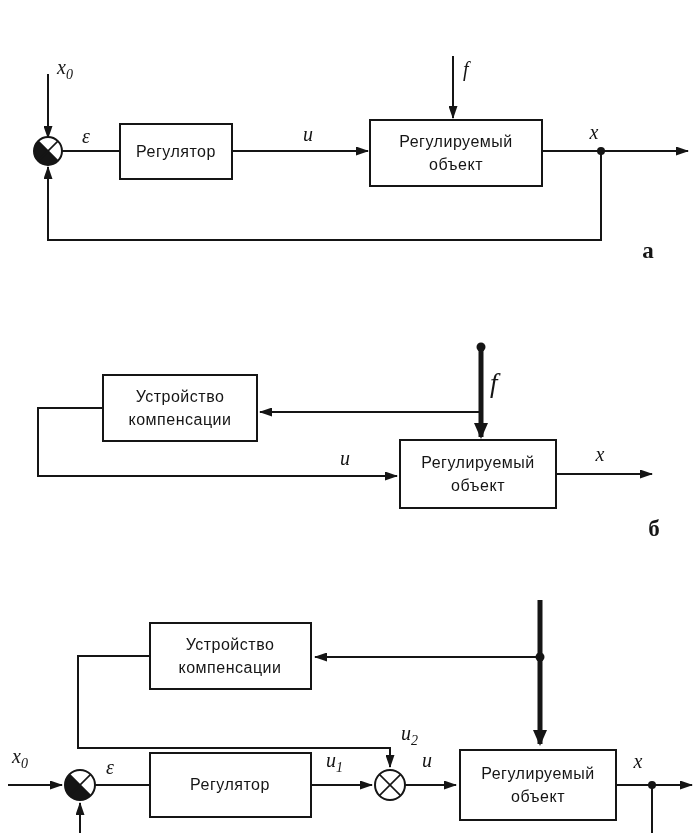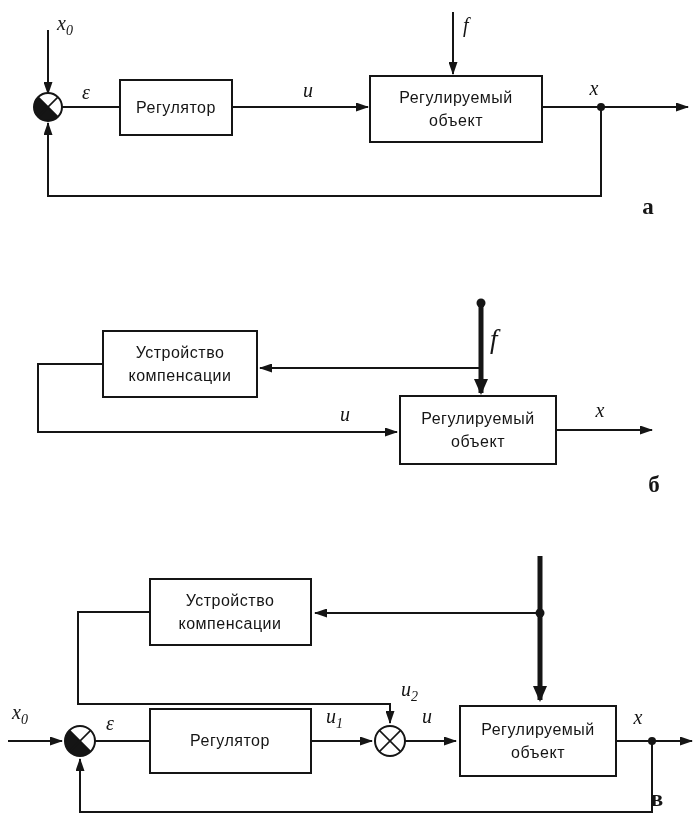--- a/index.html
+++ b/index.html
@@ -4,21 +4,21 @@
 <style>
   html, body {
     margin: 0;
     padding: 0;
     background: #ffffff;
     width: 699px;
     height: 833px;
     overflow: hidden;
     font-family: "Liberation Sans", sans-serif;
   }
-  .canvas { width: 699px; height: 610px; }
+  .canvas { width: 699px; height: 610px; margin-top: 44px; }
 
   .ln      { stroke: #151515; stroke-width: 2; fill: none; }
   .thick   { stroke: #151515; stroke-width: 5; fill: none; }
   .blk-rect{ fill: #ffffff; stroke: #151515; stroke-width: 2; }
 
   .blk-label {
     font-family: "Liberation Sans", sans-serif;
     font-size: 16px;
     letter-spacing: 0.5px;
     fill: #151515;

